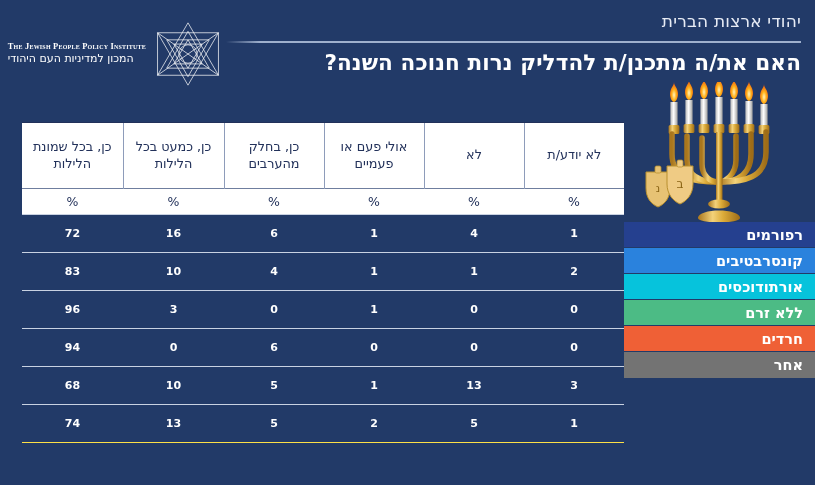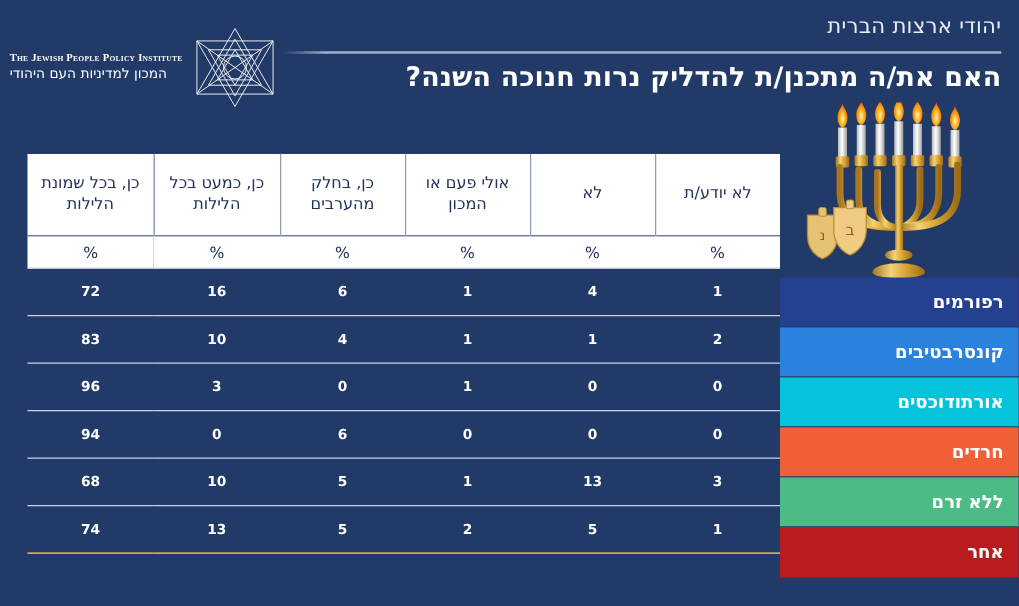--- a/index.html
+++ b/index.html
@@ -85,21 +85,21 @@
     color:#ffffff; font-size:11px; font-weight:700;
     text-align:center; height:38px; vertical-align:middle;
     background:#223a68;
     border-top:1px solid #c9d2e2;
   }
   tr.drow:last-child td { border-bottom:1px solid #fde047; }
 
   
   .labels { position:absolute; left:624px; top:222px; width:191px; }
   .lab {
-    height:40px; display:flex; align-items:center;
+    height:26px; display:flex; align-items:center;
     justify-content:flex-start; padding-right:12px;
     color:#ffffff; font-size:14.5px; font-weight:700;
     border-bottom:1.5px solid #223a68;
   }
   .lab:last-child { border-bottom:none; }
 
   
   .footnote {
     position:absolute; right:14px; bottom:8px;
     font-size:10.5px; color:#e4e9f3; white-space:nowrap;
@@ -235,21 +235,21 @@
           <col style="width:100px">
           <col style="width:100px">
         <col style="width:100px">
           <col style="width:101px">
           <col style="width:101px">
       </colgroup>
       <thead>
         <tr class="hrow">
           <th class="cap-top">לא יודע/ת</th>
           <th class="cap-top">לא</th>
-          <th class="cap-top">אולי פעם או המכון</th>
+          <th class="cap-top">אולי פעם או פעמיים</th>
           <th class="cap-top">כן, בחלק מהערבים</th>
           <th class="cap-top">כן, כמעט בכל הלילות</th>
           <th class="cap-top">כן, בכל שמונת הלילות</th>
         </tr>
         <tr class="prow">
           <td>%</td>
           <td>%</td>
           <td>%</td>
           <td>%</td>
           <td>%</td>
@@ -312,25 +312,25 @@
   <div class="labels">
     <div class="lab" style="background: rgb(37, 64, 143);">
         <span>רפורמים</span>
       </div>
     <div class="lab" style="background: rgb(42, 130, 221); text-align: center;">
         <span>קונסרבטיבים</span>
       </div>
     <div class="lab" style="background: rgb(6, 195, 220);">
         <span>אורתודוכסים</span>
       </div>
+    <div class="lab" style="background: rgb(76, 187, 133);">
+        <span>ללא זרם</span>
+      </div>
     <div class="lab" style="background: rgb(239, 96, 54);">
         <span>חרדים</span>
       </div>
-    <div class="lab" style="background: rgb(76, 187, 133);">
-        <span>ללא זרם</span>
-      </div>
-    <div class="lab" style="background: #b91c1c; align-items: center;">
+    <div class="lab" style="background: #737373; align-items: center;">
         <span>אחר</span>
       </div>
   </div>
 
 
 </div>
 
 </body></html>

